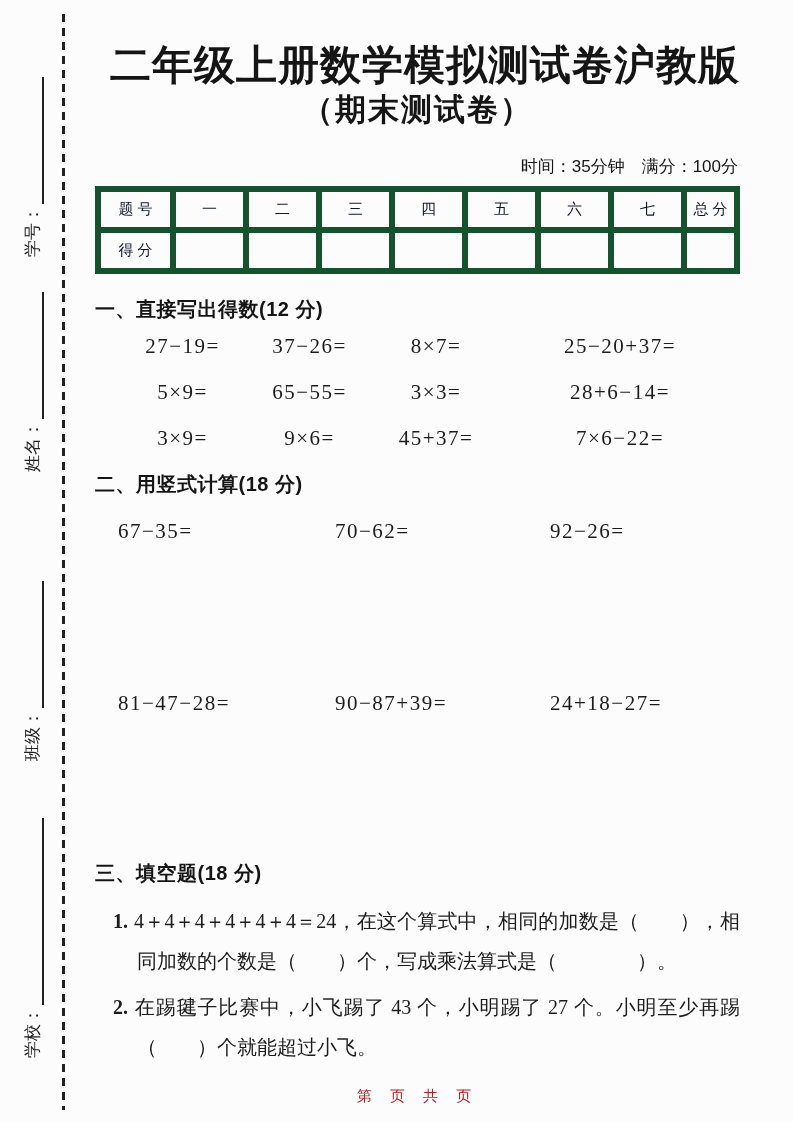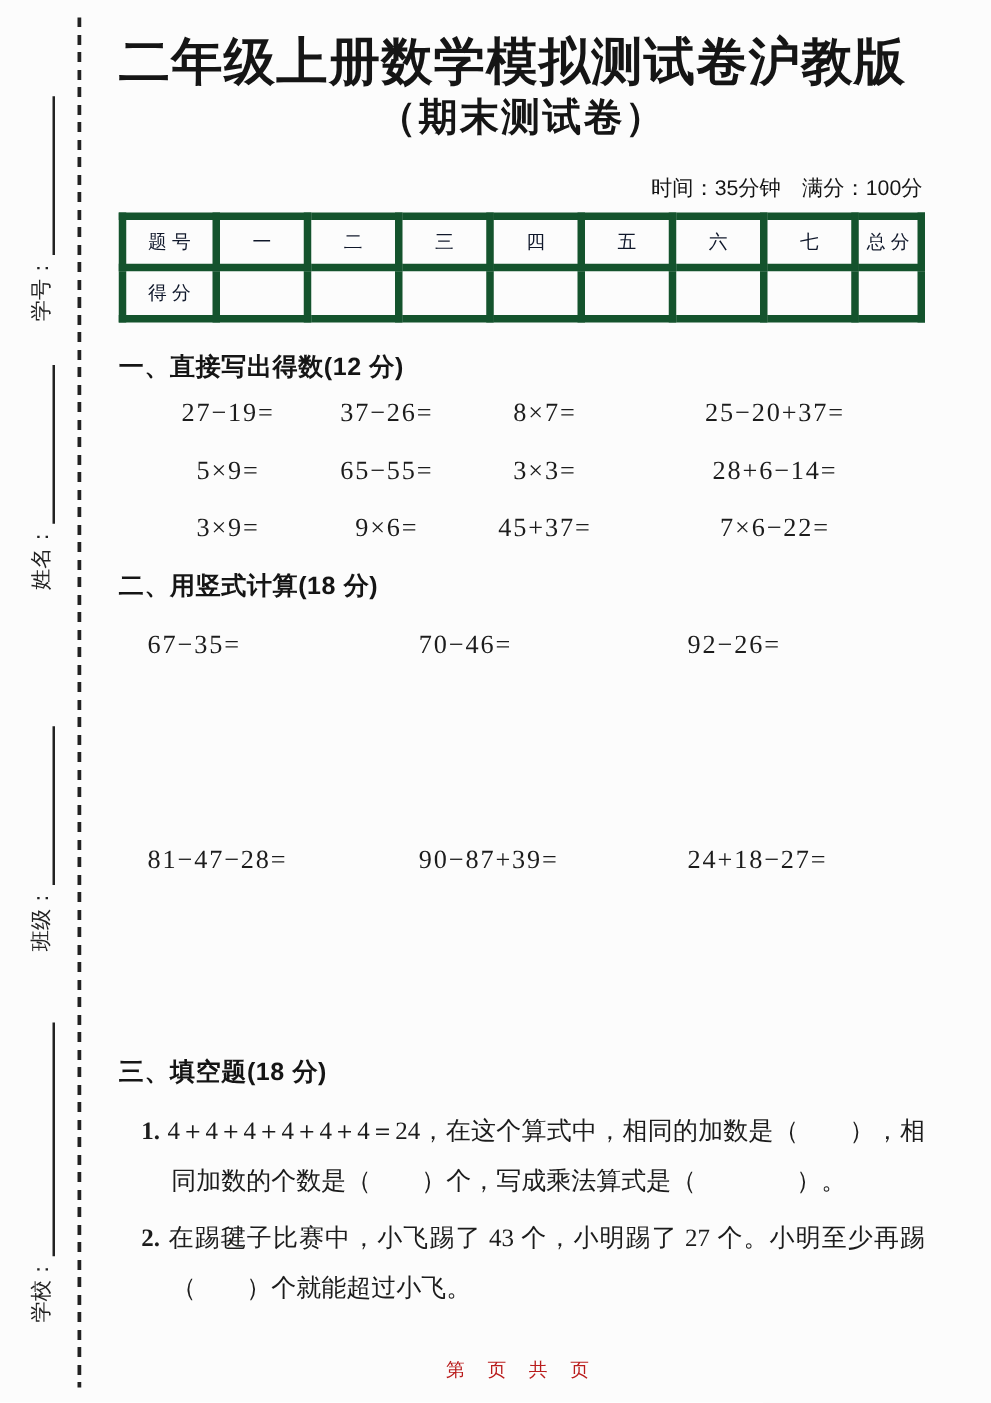--- a/index.html
+++ b/index.html
@@ -45,22 +45,22 @@
 
   
   .content {
     position: absolute;
     left: 95px; top: 0;
     width: 645px; height: 100%;
     padding-top: 26px;
     box-sizing: border-box;
   }
   .title {
-    margin: 0 0 0;
-    text-align: left;
+    margin: 16px 0 0;
+    text-align: right;
     font-size: 41px;
     font-weight: 900;
     letter-spacing: 1px;
     line-height: 1.15;
   }
   .subtitle {
     text-align: center;
     font-size: 31px;
     font-weight: 700;
     letter-spacing: 2px;
@@ -223,21 +223,21 @@
       <span>28+6−14=</span>
       <span>3×9=</span>
       <span>9×6=</span>
       <span>45+37=</span>
       <span>7×6−22=</span>
     </div>
 
     <div class="sec-heading sh-two">二、用竖式计算(18 分)</div>
     <div class="grid-two gt-row1 math-font">
       <span>67−35=</span>
-      <span>70−46=</span>
+      <span>70−62=</span>
       <span>92−26=</span>
     </div>
     <div class="grid-two gt-row2 math-font">
       <span>81−47−28=</span>
       <span>90−87+39=</span>
       <span>24+18−27=</span>
     </div>
 
     <div class="sec-heading sh-three">三、填空题(18 分)</div>
     <div class="questions">

